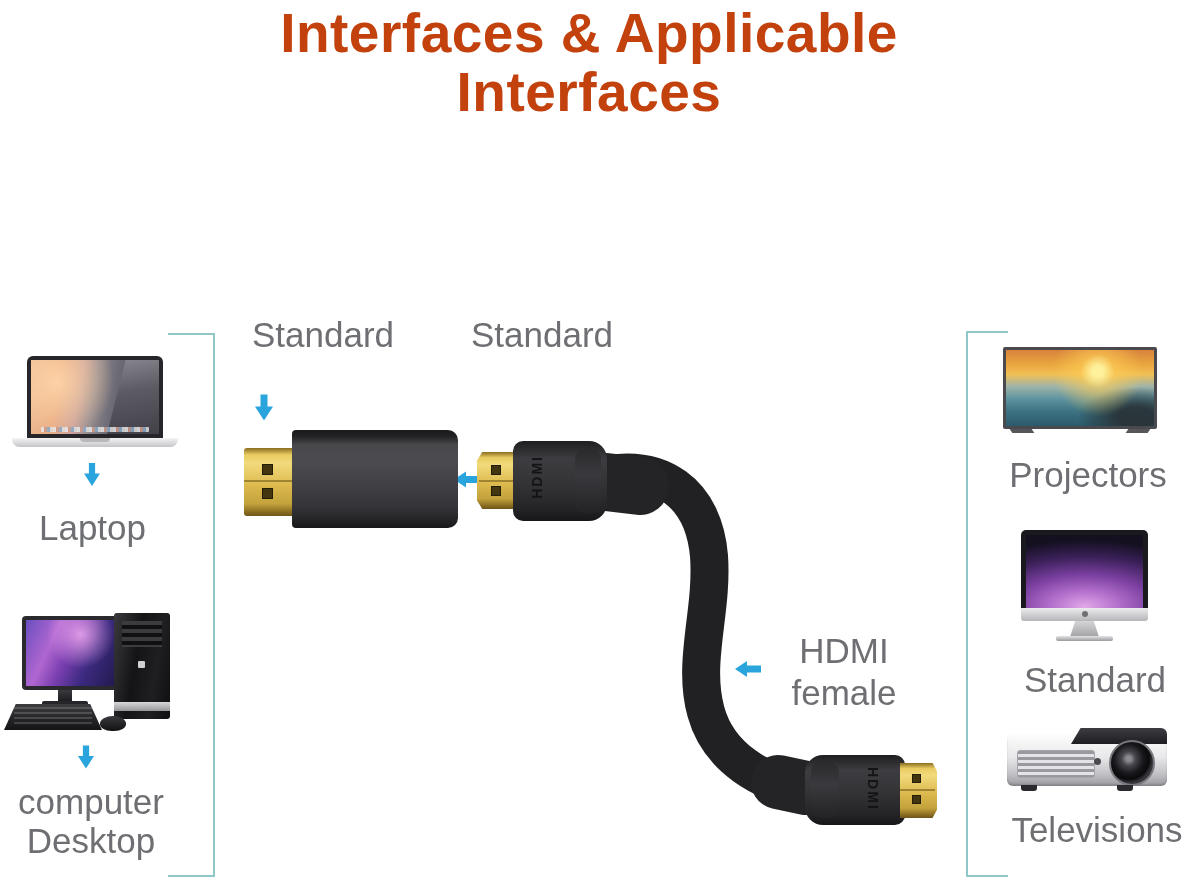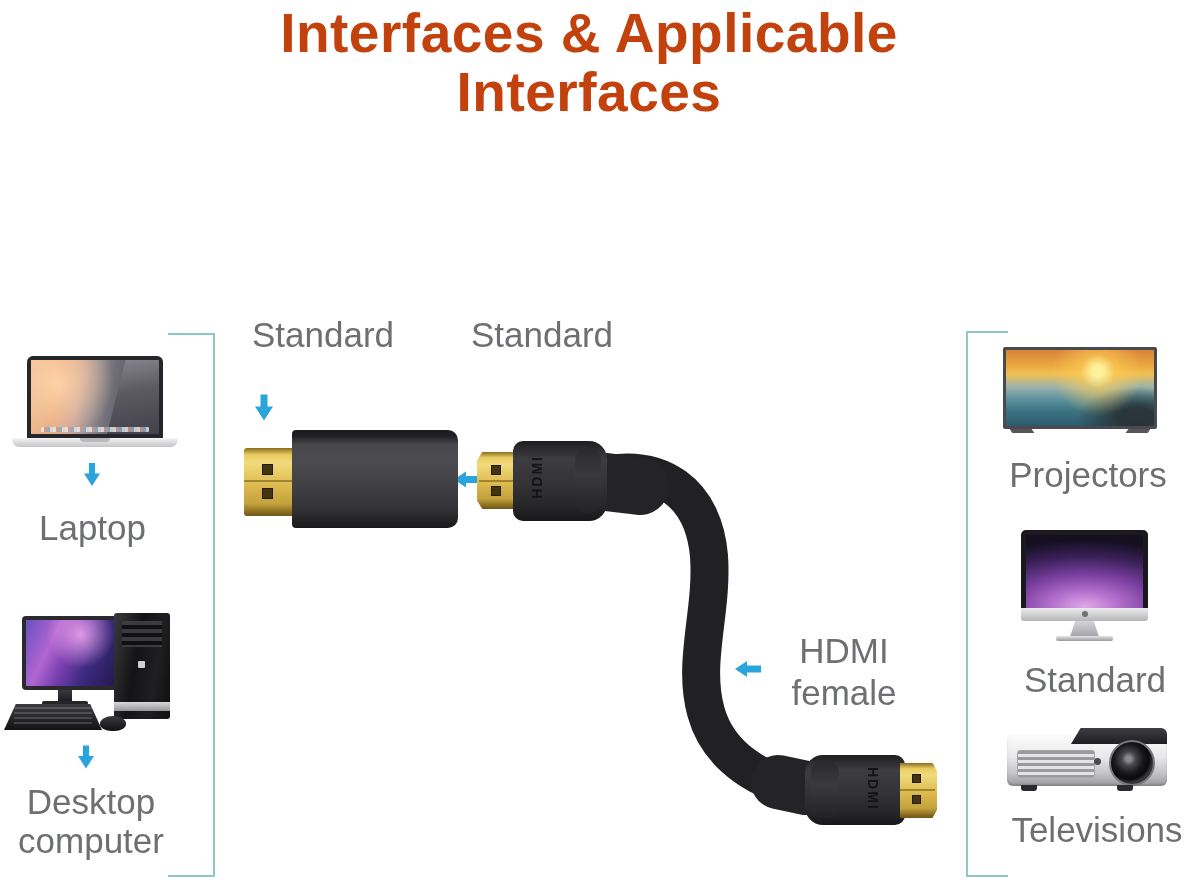--- a/index.html
+++ b/index.html
@@ -250,22 +250,22 @@
     <div class="pc-mouse"></div>
   </div>
 
   <div class="abs arrow" style="left:78px;top:745px;width:16px;height:24px;">
     <svg viewBox="0 0 18 26">
         <path d="M5.5 0h7v12H18L9 26 0 12h5.5z" fill="#2aa4dd"></path>
       </svg>
   </div>
 
   <div class="lbl" style="left:0px;top:782px;width:182px;line-height:39px;">
+    <div>computer</div>
     <div>Desktop</div>
-    <div>computer</div>
   </div>
 
   <div class="lbl" style="left:228px;top:315px;width:190px;line-height:39px;">
     <div>Standard</div>
   </div>
 
   <div class="lbl" style="left:436px;top:315px;width:212px;line-height:39px;">
     <div>Standard</div>
   </div>
 

